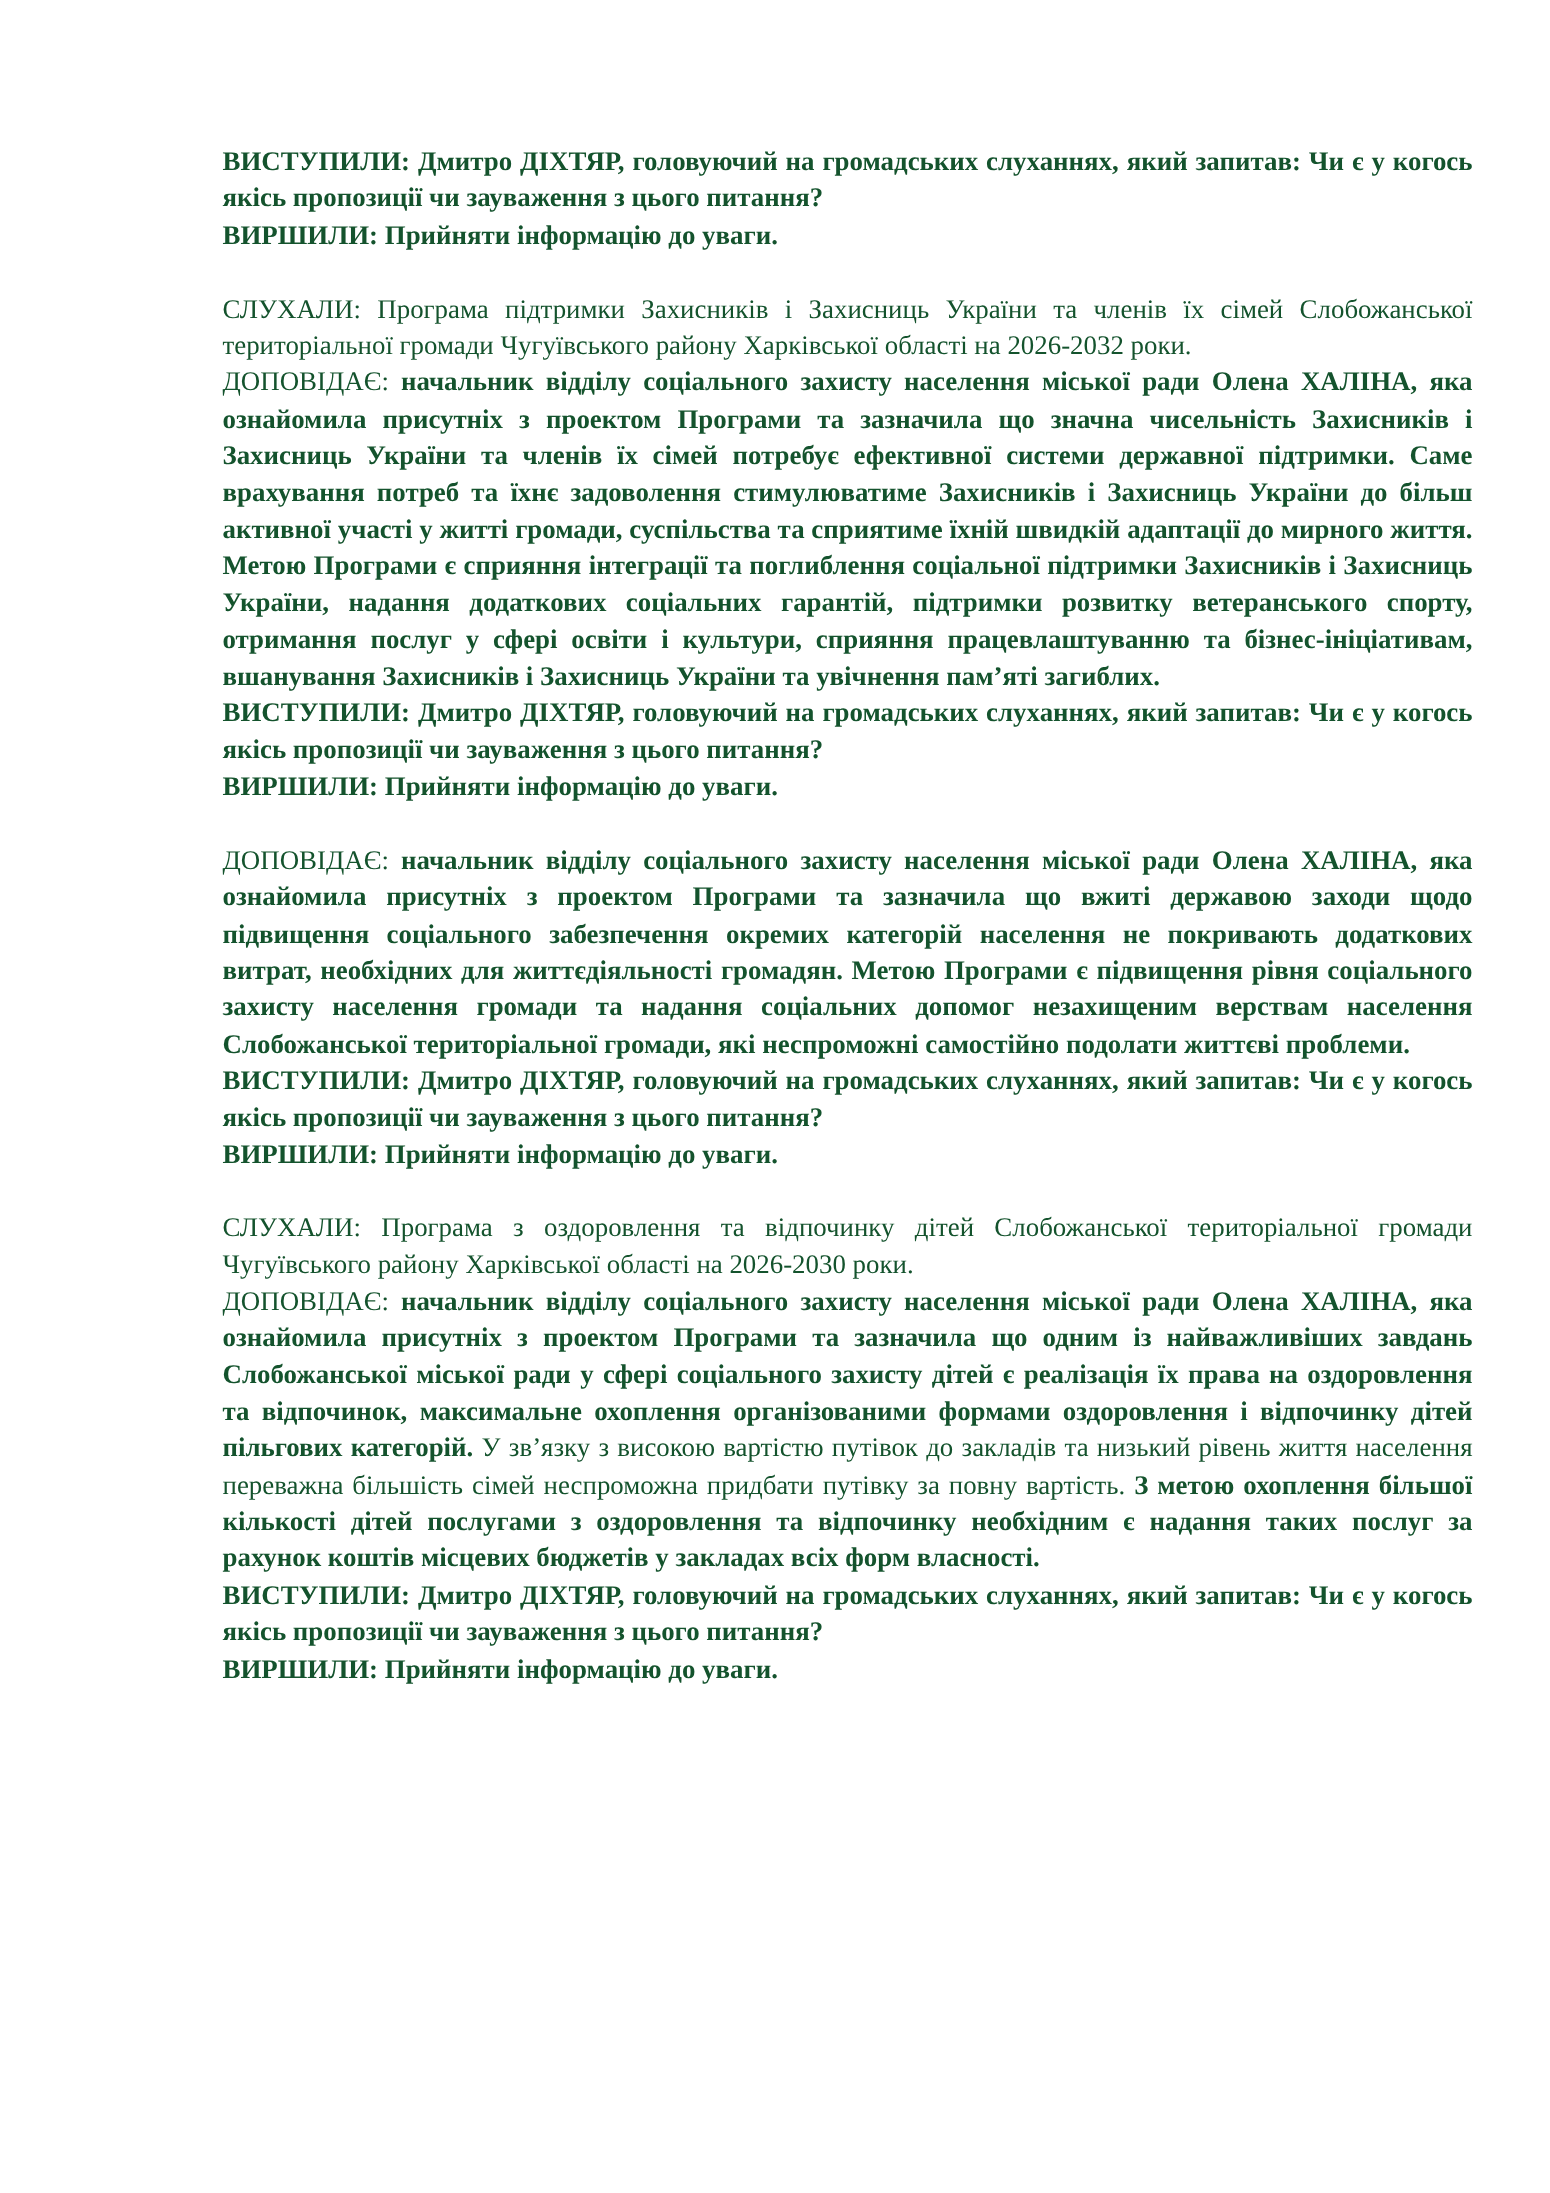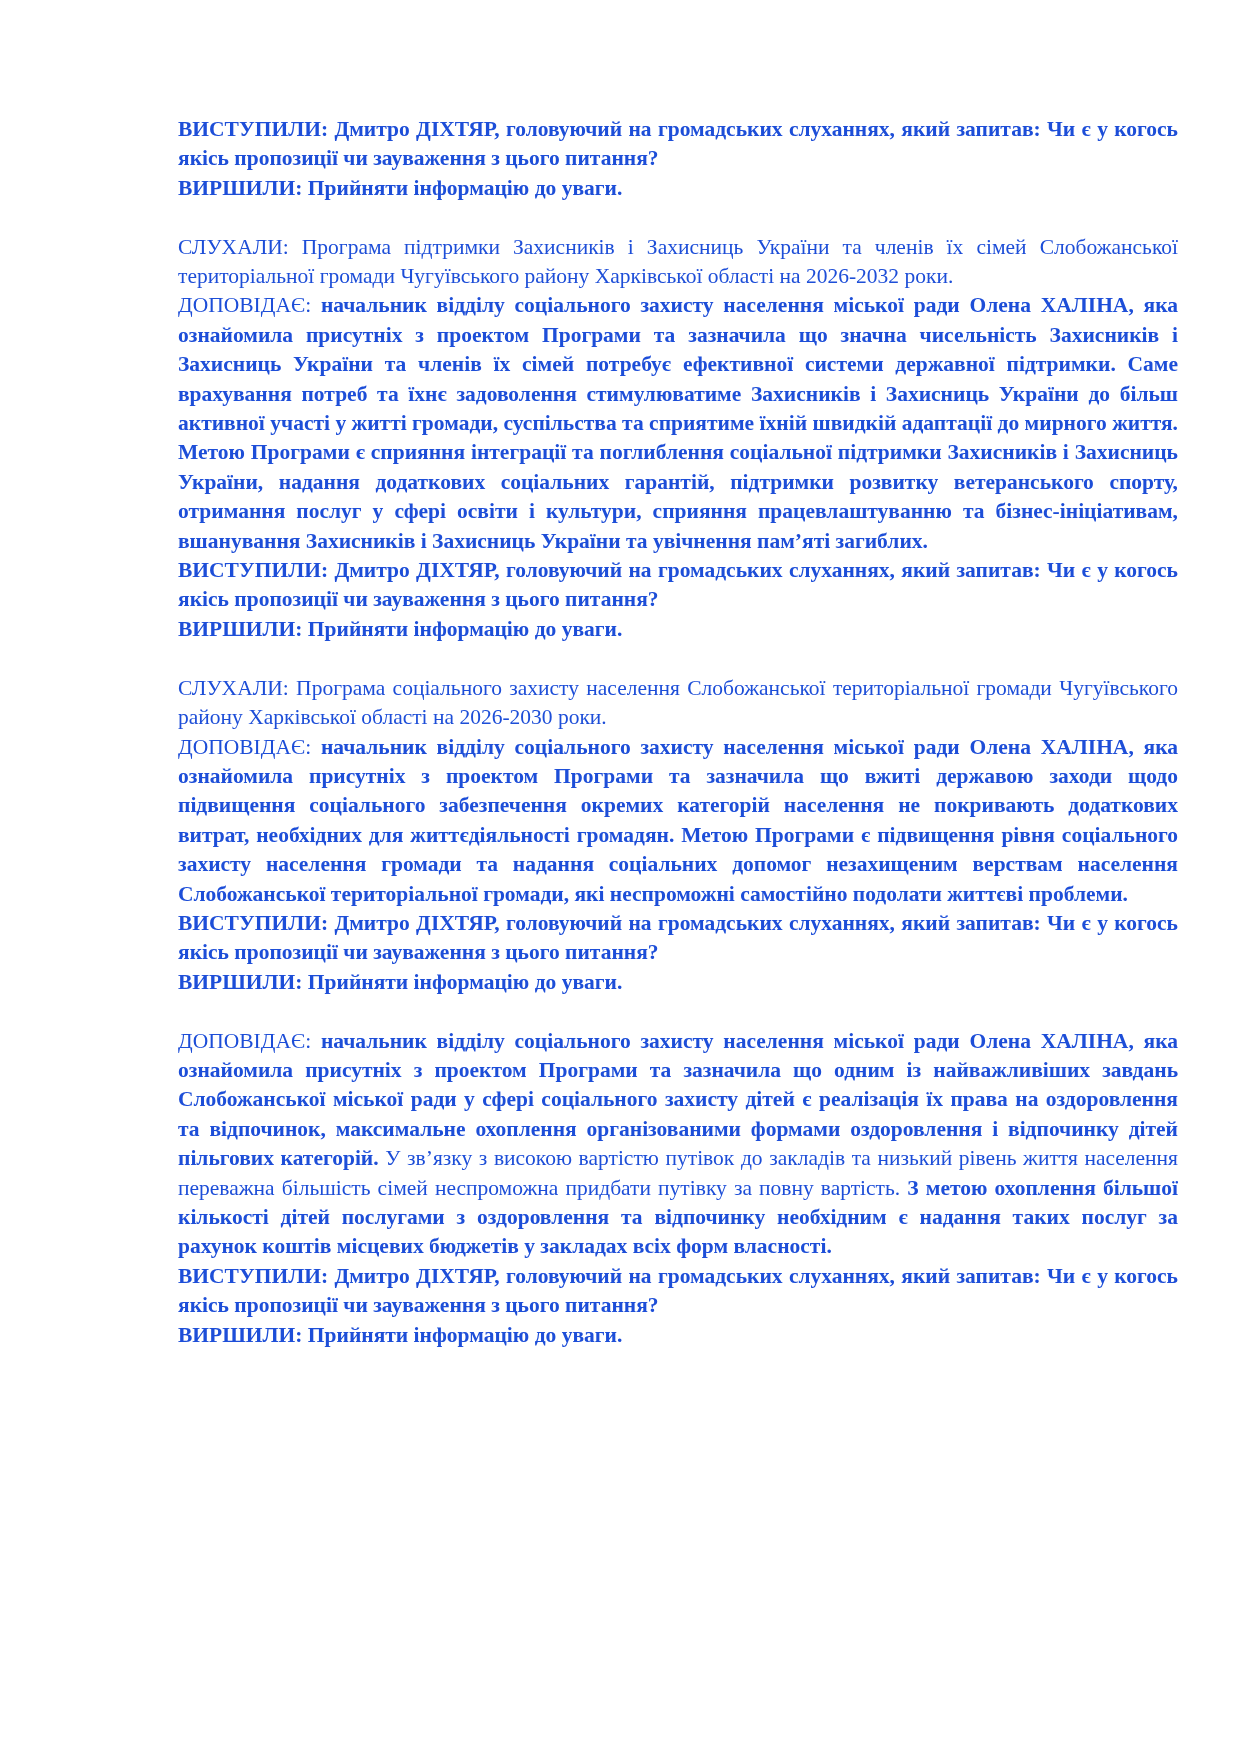--- a/index.html
+++ b/index.html
@@ -5,21 +5,21 @@
   html, body { margin: 0; padding: 0; background: #ffffff; }
   body { width: 1240px; height: 1754px; position: relative; overflow: hidden; }
   .page {
     position: absolute;
     left: 178px;
     top: 115px;
     width: 1000px;
     font-family: "Liberation Serif", serif;
     font-size: 21.5px;
     line-height: 29.4px;
-    color: #1d4ed8;
+    color: #14532d;
   }
   .para { text-align: justify; margin: 0; }
   .gap { height: 29.4px; }
   .b { font-weight: bold; }
   .r { font-weight: normal; }
 </style>
 </head>
 <body>
 
 <div class="page">
@@ -27,25 +27,25 @@
   <p class="para b"><span>ВИСТУПИЛИ:</span><span> Дмитро ДІХТЯР, головуючий на громадських слуханнях, який запитав: Чи є у когось якісь пропозиції чи зауваження з цього питання?</span></p>
   <p class="para b"><span>ВИРШИЛИ:</span><span> Прийняти інформацію до уваги.</span></p>
   <div class="gap"></div>
 
   <p class="para r"><span>СЛУХАЛИ:</span><span> Програма підтримки Захисників і Захисниць України та членів їх сімей Слобожанської територіальної громади Чугуївського району Харківської області на 2026-2032 роки.</span></p>
   <p class="para b"><span class="r">ДОПОВІДАЄ:</span><span> начальник відділу соціального захисту населення міської ради Олена ХАЛІНА, яка ознайомила присутніх з проектом Програми та зазначила що значна чисельність Захисників і Захисниць України та членів їх сімей потребує ефективної системи державної підтримки. Саме врахування потреб та їхнє задоволення стимулюватиме Захисників і Захисниць України до більш активної участі у житті громади, суспільства та сприятиме їхній швидкій адаптації до мирного життя. Метою Програми є сприяння інтеграції та поглиблення соціальної підтримки Захисників і Захисниць України, надання додаткових соціальних гарантій, підтримки розвитку ветеранського спорту, отримання послуг у сфері освіти і культури, сприяння працевлаштуванню та бізнес-ініціативам, вшанування Захисників і Захисниць України та увічнення пам’яті загиблих.</span></p>
   <p class="para b"><span>ВИСТУПИЛИ:</span><span> Дмитро ДІХТЯР, головуючий на громадських слуханнях, який запитав: Чи є у когось якісь пропозиції чи зауваження з цього питання?</span></p>
   <p class="para b"><span>ВИРШИЛИ:</span><span> Прийняти інформацію до уваги.</span></p>
   <div class="gap"></div>
 
-  <p class="para r"><span>СЛУХАЛИ:</span><span> Програма соціального захисту населення Слобожанської територіальної громади Чугуївського району Харківської області на 2026-2030 роки.</span></p>
   <p class="para b"><span class="r">ДОПОВІДАЄ:</span><span> начальник відділу соціального захисту населення міської ради Олена ХАЛІНА, яка ознайомила присутніх з проектом Програми та зазначила що вжиті державою заходи щодо підвищення соціального забезпечення окремих категорій населення не покривають додаткових витрат, необхідних для життєдіяльності громадян. Метою Програми є підвищення рівня соціального захисту населення громади та надання соціальних допомог незахищеним верствам населення Слобожанської територіальної громади, які неспроможні самостійно подолати життєві проблеми.</span></p>
   <p class="para b"><span>ВИСТУПИЛИ:</span><span> Дмитро ДІХТЯР, головуючий на громадських слуханнях, який запитав: Чи є у когось якісь пропозиції чи зауваження з цього питання?</span></p>
   <p class="para b"><span>ВИРШИЛИ:</span><span> Прийняти інформацію до уваги.</span></p>
   <div class="gap"></div>
 
+  <p class="para r"><span>СЛУХАЛИ:</span><span> Програма з оздоровлення та відпочинку дітей Слобожанської територіальної громади Чугуївського району Харківської області на 2026-2030 роки.</span></p>
   <p class="para b"><span class="r">ДОПОВІДАЄ:</span><span> начальник відділу соціального захисту населення міської ради Олена ХАЛІНА, яка ознайомила присутніх з проектом Програми та зазначила що одним із найважливіших завдань Слобожанської міської ради у сфері соціального захисту дітей є реалізація їх права на оздоровлення та відпочинок, максимальне охоплення організованими формами оздоровлення і відпочинку дітей пільгових категорій.</span><span class="r"> У зв’язку з високою вартістю путівок до закладів та низький рівень життя населення переважна більшість сімей неспроможна придбати путівку за повну вартість.</span><span> З метою охоплення більшої кількості дітей послугами з оздоровлення та відпочинку необхідним є надання таких послуг за рахунок коштів місцевих бюджетів у закладах всіх форм власності.</span></p>
   <p class="para b"><span>ВИСТУПИЛИ:</span><span> Дмитро ДІХТЯР, головуючий на громадських слуханнях, який запитав: Чи є у когось якісь пропозиції чи зауваження з цього питання?</span></p>
   <p class="para b"><span>ВИРШИЛИ:</span><span> Прийняти інформацію до уваги.</span></p>
   <div class="gap"></div>
 
 
 </div>
 
 </body></html>

